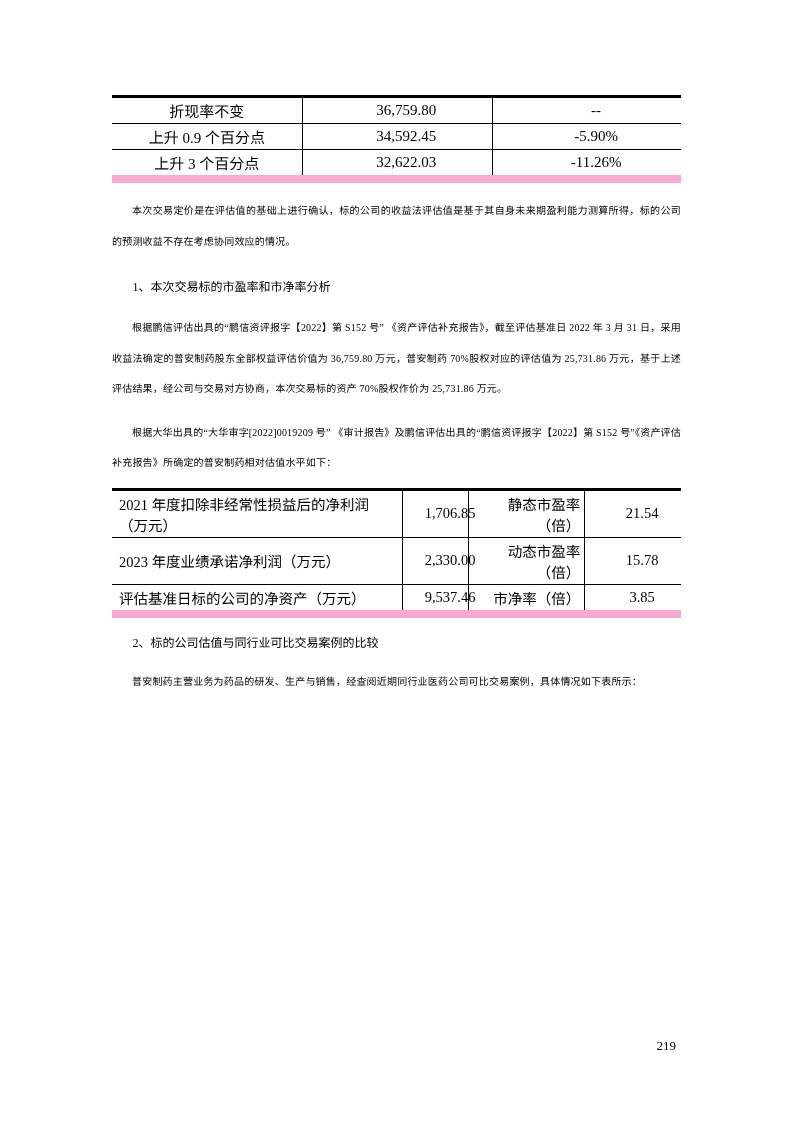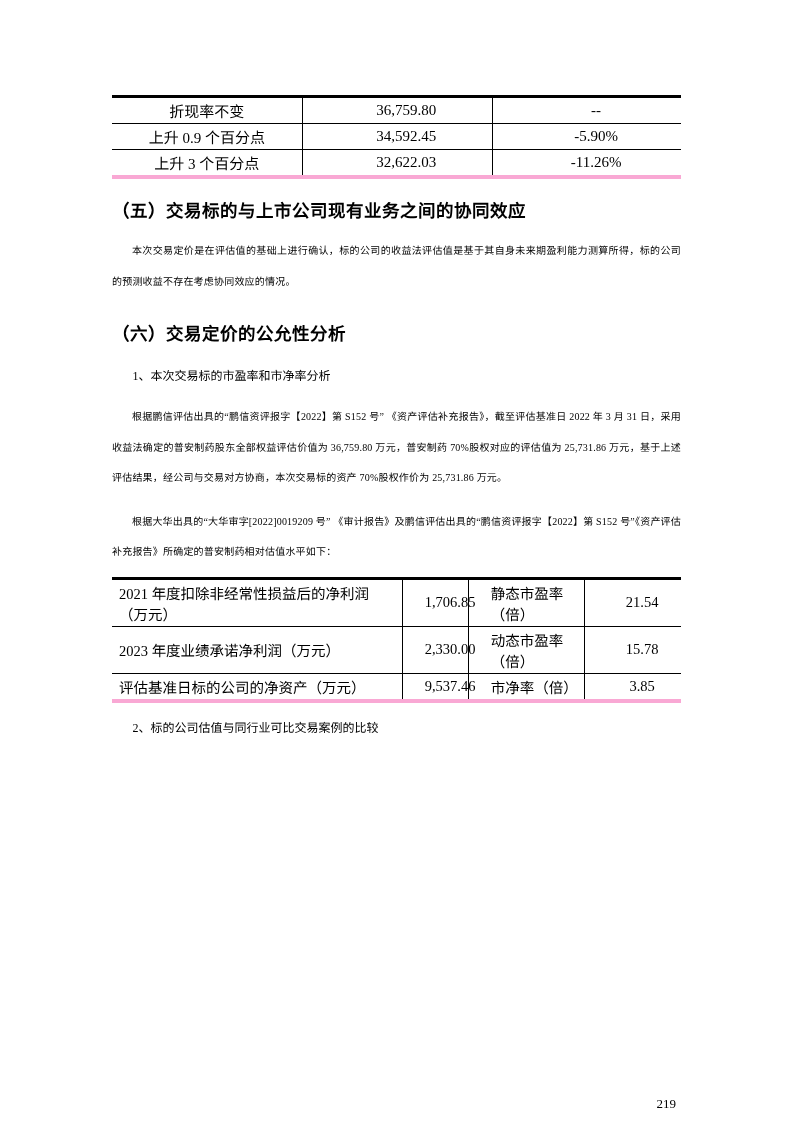--- a/index.html
+++ b/index.html
@@ -18,36 +18,36 @@
     padding: 0 112px 0 112px;
   }
   
   table {
     width: 100%;
     border-collapse: collapse;
     table-layout: fixed;
   }
   .tbl {
     border-top: 3px solid #000;
-    border-bottom: 4px solid #f9a8d4;
+    border-bottom: 8px solid #f9a8d4;
   }
   .tbl td {
     font-size: 14.5px;
     vertical-align: middle;
     padding: 2px 4px;
   }
   .tbl tr + tr td { border-top: 1.5px solid #000; }
   .tbl td + td { border-left: 1px solid #000; padding-left: 22px; }
   .tbl-sensitivity { margin-top: 95px; }
   .tbl-sensitivity td { text-align: center; height: 24px; font-size: 15px; }
   .tbl-valuation { margin-top: 9px; }
   .tbl-valuation td { height: 23.5px; }
   .tbl-valuation td.lbl { text-align: left; padding-left: 7px; }
   .tbl-valuation td.num { text-align: center; }
-  .tbl-valuation td.ratio-lbl { text-align: left; }
+  .tbl-valuation td.ratio-lbl { text-align: right; }
   
   .heading {
     font-family: "Liberation Sans", "DejaVu Sans", sans-serif;
     font-weight: bold;
     font-size: 17.5px;
     line-height: 24px;
     letter-spacing: 0.5px;
   }
   .heading-5 { margin-top: 20px; }
   .heading-6 { margin-top: 25px; }
@@ -71,21 +71,21 @@
   .p-comparison { margin-top: 13px; }
   .notes { margin-top: 8px; }
   .note-line {
     font-size: 12.5px;
     line-height: 17.5px;
     text-align: justify;
     text-indent: 2em;
   }
   .page-number {
     position: absolute;
-    top: 1096px;
+    top: 1038px;
     right: 117px;
     font-size: 13px;
     line-height: 16px;
   }
 </style>
 </head>
 <body>
 
 <div class="page">
   <div class="content">
@@ -108,24 +108,22 @@
         <td>-5.90%</td>
       </tr>
       <tr>
         <td>上升 3 个百分点</td>
         <td>32,622.03</td>
         <td>-11.26%</td>
       </tr>
     </tbody>
       </table>
 
-    <h2 class="heading heading-5">（五）交易标的与上市公司现有业务之间的协同效应</h2>
     <p class="body-p p-section5">本次交易定价是在评估值的基础上进行确认，标的公司的收益法评估值是基于其自身未来期盈利能力测算所得，标的公司的预测收益不存在考虑协同效应的情况。</p>
 
-    <h2 class="heading heading-6">（六）交易定价的公允性分析</h2>
     <p class="item-title item-1">1、本次交易标的市盈率和市净率分析</p>
     <p class="body-p p-valuation-1">根据鹏信评估出具的“鹏信资评报字【2022】第 S152 号” 《资产评估补充报告》，截至评估基准日 2022 年 3 月 31 日，采用收益法确定的普安制药股东全部权益评估价值为 36,759.80 万元，普安制药 70%股权对应的评估值为 25,731.86 万元，基于上述评估结果，经公司与交易对方协商，本次交易标的资产 70%股权作价为 25,731.86 万元。</p>
     <p class="body-p p-valuation-2">根据大华出具的“大华审字[2022]0019209 号” 《审计报告》及鹏信评估出具的“鹏信资评报字【2022】第 S152 号”《资产评估补充报告》所确定的普安制药相对估值水平如下：</p>
 
     <table class="tbl tbl-valuation">
       <colgroup>
           <col style="width:51%">
           <col style="width:11.6%">
           <col style="width:20.5%">
           <col style="width:16.9%">
@@ -147,17 +145,18 @@
         <td class="lbl">评估基准日标的公司的净资产（万元）</td>
         <td class="num">9,537.46</td>
         <td class="ratio-lbl">市净率（倍）</td>
         <td class="num">3.85</td>
       </tr>
     </tbody>
       </table>
 
 
     <p class="item-title item-2">2、标的公司估值与同行业可比交易案例的比较</p>
+    <p class="body-p p-comparison">普安制药主营业务为药品的研发、生产与销售，经查阅近期同行业医药公司可比交易案例，具体情况如下表所示：</p>
 
   </div>
 
   <div class="page-number">219</div>
 </div>
 
 </body></html>

